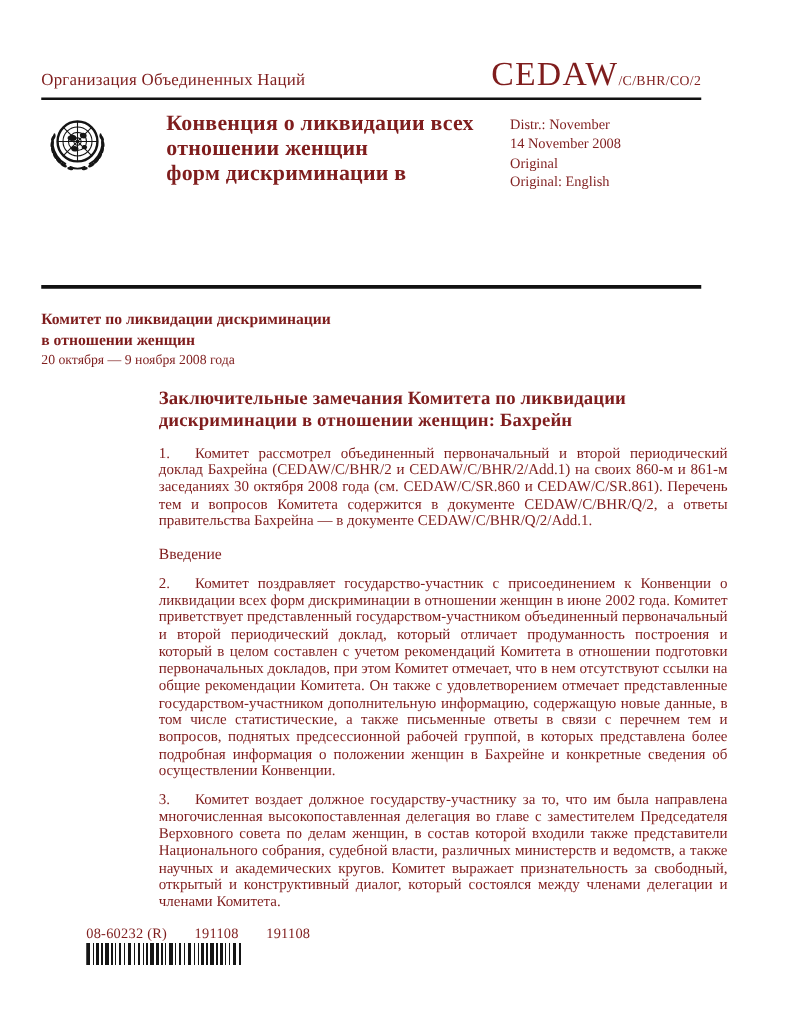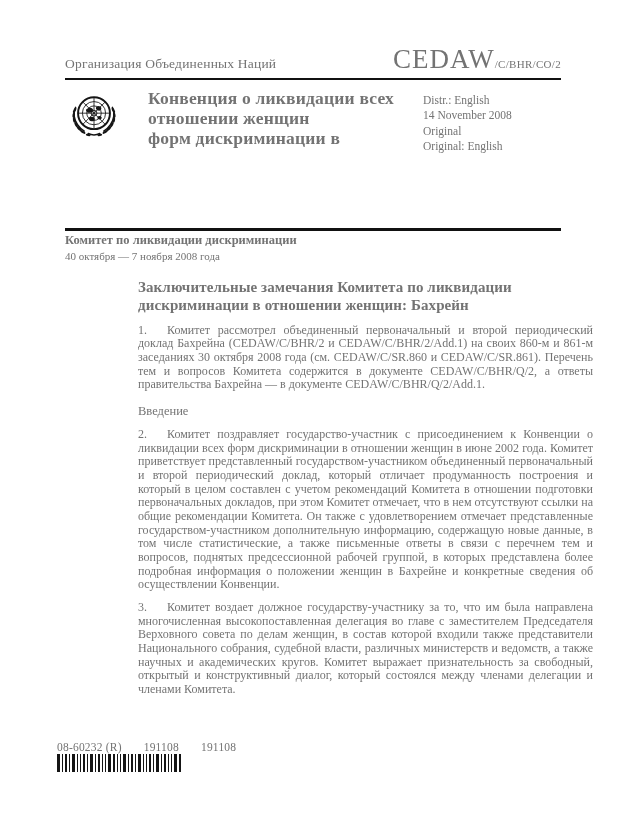--- a/index.html
+++ b/index.html
@@ -5,25 +5,25 @@
   html, body {
     margin: 0;
     padding: 0;
     background: #ffffff;
   }
   .page {
     position: relative;
     width: 616px;
     height: 828px;
     background: #ffffff;
-    color: #737373;
+    color: #7f1d1d;
     font-family: "Liberation Serif", "DejaVu Serif", serif;
     overflow: hidden;
     box-sizing: border-box;
-    padding: 44px 55px 0 65px;
+    padding: 44px 55px 0 33px;
   }
   
   .header-row {
     display: flex;
     justify-content: space-between;
     align-items: baseline;
   }
   .org-name {
     font-size: 13.5px;
     letter-spacing: 0.2px;
@@ -49,60 +49,60 @@
     display: flex;
     margin-top: 9px;
     align-items: flex-start;
   }
   .un-logo {
     width: 58px;
     height: 58px;
     flex: 0 0 58px;
   }
   .masthead-title {
-    margin-left: 25px;
+    margin-left: 42px;
     width: 262px;
     font-weight: bold;
     font-size: 17.5px;
     line-height: 1.14;
     letter-spacing: 0.2px;
   }
   .distr-block {
     margin-left: 13px;
     font-size: 11.5px;
     line-height: 1.34;
     padding-top: 4px;
   }
   
   .rule-thick {
     border: none;
     border-top: 3px solid #111;
     margin: 73px 0 0 0;
   }
   .committee {
-    margin-top: 1px;
+    margin-top: 16px;
   }
   .committee-name {
     font-weight: bold;
     font-size: 12.5px;
     line-height: 1.36;
   }
   .committee-session {
     font-weight: bold;
     font-size: 11px;
     line-height: 1.3;
     margin-top: 1px;
   }
   .committee-dates {
     font-size: 11px;
     line-height: 1.3;
   }
   
   .main-content {
-    margin-left: 73px;
+    margin-left: 94px;
     width: 455px;
   }
   .doc-title {
     margin: 15px 0 0 0;
     font-size: 15px;
     font-weight: bold;
     line-height: 1.22;
     letter-spacing: 0.1px;
   }
   .para {
@@ -118,21 +118,21 @@
     width: 29px;
   }
   .section-heading {
     margin: 12px 0 0 0;
     font-size: 12.5px;
     font-weight: normal;
   }
   
   .footer {
     position: absolute;
-    left: 57px;
+    left: 69px;
     top: 741px;
   }
   .footer-codes {
     font-size: 11.5px;
     letter-spacing: 0.2px;
   }
   .footer-codes .gap {
     display: inline-block;
     width: 22px;
   }
@@ -193,33 +193,34 @@
       </g>
     </svg>
 
     <div class="masthead-title">
       <div>Конвенция о ликвидации всех</div>
       <div>отношении женщин</div>
       <div>форм дискриминации в</div>
     </div>
 
     <div class="distr-block">
-      <div>Distr.: English</div>
+      <div>Distr.: November</div>
       <div>14 November 2008</div>
       <div>Original</div>
       <div>Original: English</div>
     </div>
   </div>
 
   <hr class="rule-thick">
   <div class="committee">
     <div class="committee-name">
       <div>Комитет по ликвидации дискриминации</div>
+      <div>в отношении женщин</div>
     </div>
-    <div class="committee-dates">40 октября — 7 ноября 2008 года</div>
+    <div class="committee-dates">20 октября — 9 ноября 2008 года</div>
   </div>
 
   <div class="main-content">
     <h1 class="doc-title">Заключительные замечания Комитета по ликвидации дискриминации в отношении женщин: Бахрейн</h1>
 
     <p class="para"><span class="pnum">1.</span><span>Комитет рассмотрел объединенный первоначальный и второй периодический доклад Бахрейна (CEDAW/C/BHR/2 и CEDAW/C/BHR/2/Add.1) на своих 860-м и 861-м заседаниях 30 октября 2008 года (см. CEDAW/C/SR.860 и CEDAW/C/SR.861). Перечень тем и вопросов Комитета содержится в документе CEDAW/C/BHR/Q/2, а ответы правительства Бахрейна — в документе CEDAW/C/BHR/Q/2/Add.1.</span></p>
 
     <h2 class="section-heading">Введение</h2>
 
     <p class="para"><span class="pnum">2.</span><span>Комитет поздравляет государство-участник с присоединением к Конвенции о ликвидации всех форм дискриминации в отношении женщин в июне 2002 года. Комитет приветствует представленный государством-участником объединенный первоначальный и второй периодический доклад, который отличает продуманность построения и который в целом составлен с учетом рекомендаций Комитета в отношении подготовки первоначальных докладов, при этом Комитет отмечает, что в нем отсутствуют ссылки на общие рекомендации Комитета. Он также с удовлетворением отмечает представленные государством-участником дополнительную информацию, содержащую новые данные, в том числе статистические, а также письменные ответы в связи с перечнем тем и вопросов, поднятых предсессионной рабочей группой, в которых представлена более подробная информация о положении женщин в Бахрейне и конкретные сведения об осуществлении Конвенции.</span></p>

